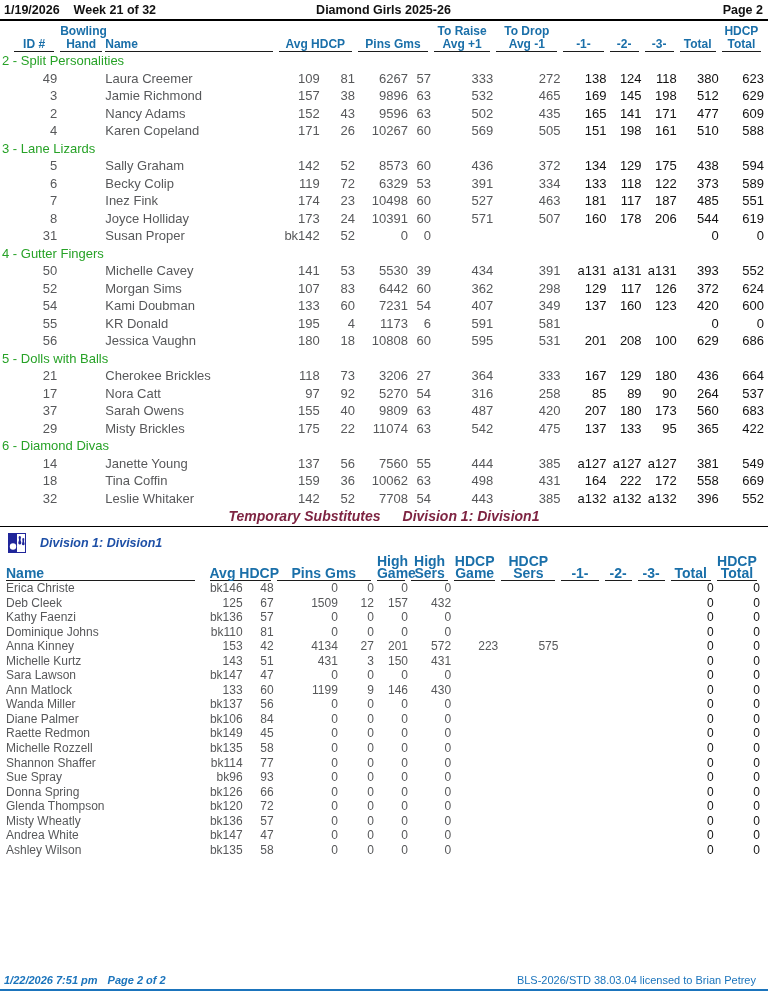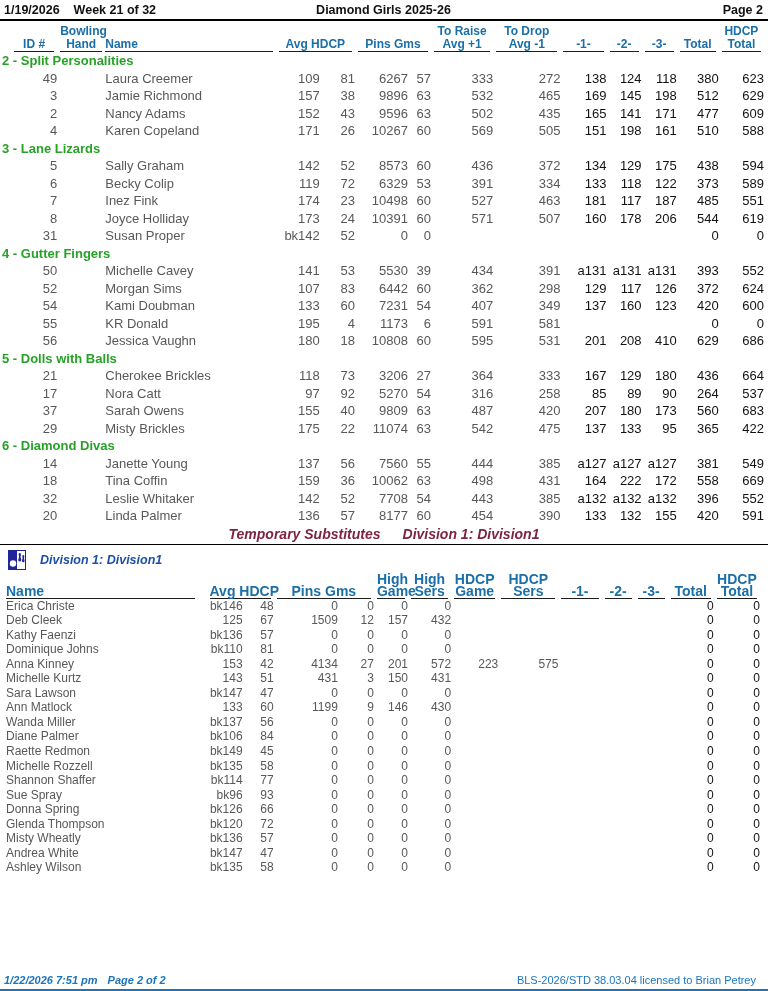--- a/index.html
+++ b/index.html
@@ -26,21 +26,21 @@
   #main-table thead td { font-size:12px; line-height:12.5px; font-weight:bold; color:#1a6fa9; vertical-align:bottom; padding-top:4px; }
   .hu { border-bottom:1.4px solid #1c1c1c; padding-bottom:1px; margin:0 3px; }
   .hu.center { text-align:center; }
   .c-id .hu { margin-left:12px; text-align:center; }
   .c-hand .hu { text-align:center; }
   .c-name .hu { margin-left:0; }
   td.num { text-align:right; padding-right:3px; }
   td.gray, .gray { color:#57585a; }
   td.blk, .blk { color:#121212; }
   tr.team-row td {
-    color:#27a227; font-weight:bold; font-size:12.5px; line-height:15.5px;
+    color:#27a227; font-weight:normal; font-size:12.5px; line-height:15.5px;
     padding-left:3px;
   }
   td.name-cell { padding-left:1px; }
 
   .subs-heading {
     text-align:center; font-size:14px; font-weight:bold; font-style:italic;
     color:#7e2442; line-height:17px; padding-top:1px;
     border-bottom:1.6px solid #000;
     padding-bottom:1px;
   }
@@ -368,21 +368,21 @@
         <td class="gray"></td>
         <td class="name-cell gray">Jessica Vaughn</td>
         <td class="num gray">180</td>
         <td class="num gray">18</td>
         <td class="num gray">10808</td>
         <td class="num gray">60</td>
         <td class="num gray">595</td>
         <td class="num gray">531</td>
         <td class="num blk">201</td>
         <td class="num blk">208</td>
-        <td class="num blk">410</td>
+        <td class="num blk">100</td>
         <td class="num blk">629</td>
         <td class="num blk">686</td>
       </tr>
       <tr class="team-row">
         <td class="" colspan="14">5 - Dolls with Balls</td>
       </tr>
       <tr>
         <td class="num gray">21</td>
         <td class="gray"></td>
         <td class="name-cell gray">Cherokee Brickles</td>
@@ -489,36 +489,20 @@
         <td class="num gray">52</td>
         <td class="num gray">7708</td>
         <td class="num gray">54</td>
         <td class="num gray">443</td>
         <td class="num gray">385</td>
         <td class="num blk">a132</td>
         <td class="num blk">a132</td>
         <td class="num blk">a132</td>
         <td class="num blk">396</td>
         <td class="num blk">552</td>
-      </tr>
-      <tr>
-        <td class="num gray">20</td>
-        <td class="gray"></td>
-        <td class="name-cell gray">Linda Palmer</td>
-        <td class="num gray">136</td>
-        <td class="num gray">57</td>
-        <td class="num gray">8177</td>
-        <td class="num gray">60</td>
-        <td class="num gray">454</td>
-        <td class="num gray">390</td>
-        <td class="num blk">133</td>
-        <td class="num blk">132</td>
-        <td class="num blk">155</td>
-        <td class="num blk">420</td>
-        <td class="num blk">591</td>
       </tr>
     </tbody>
 </table>
 
 <div class="subs-heading">
   <span>Temporary Substitutes</span><span class="gap"></span><span>Division 1: Division1</span>
 </div>
 
 <div class="division-row">
   <span style="display:inline-block;line-height:0;">

